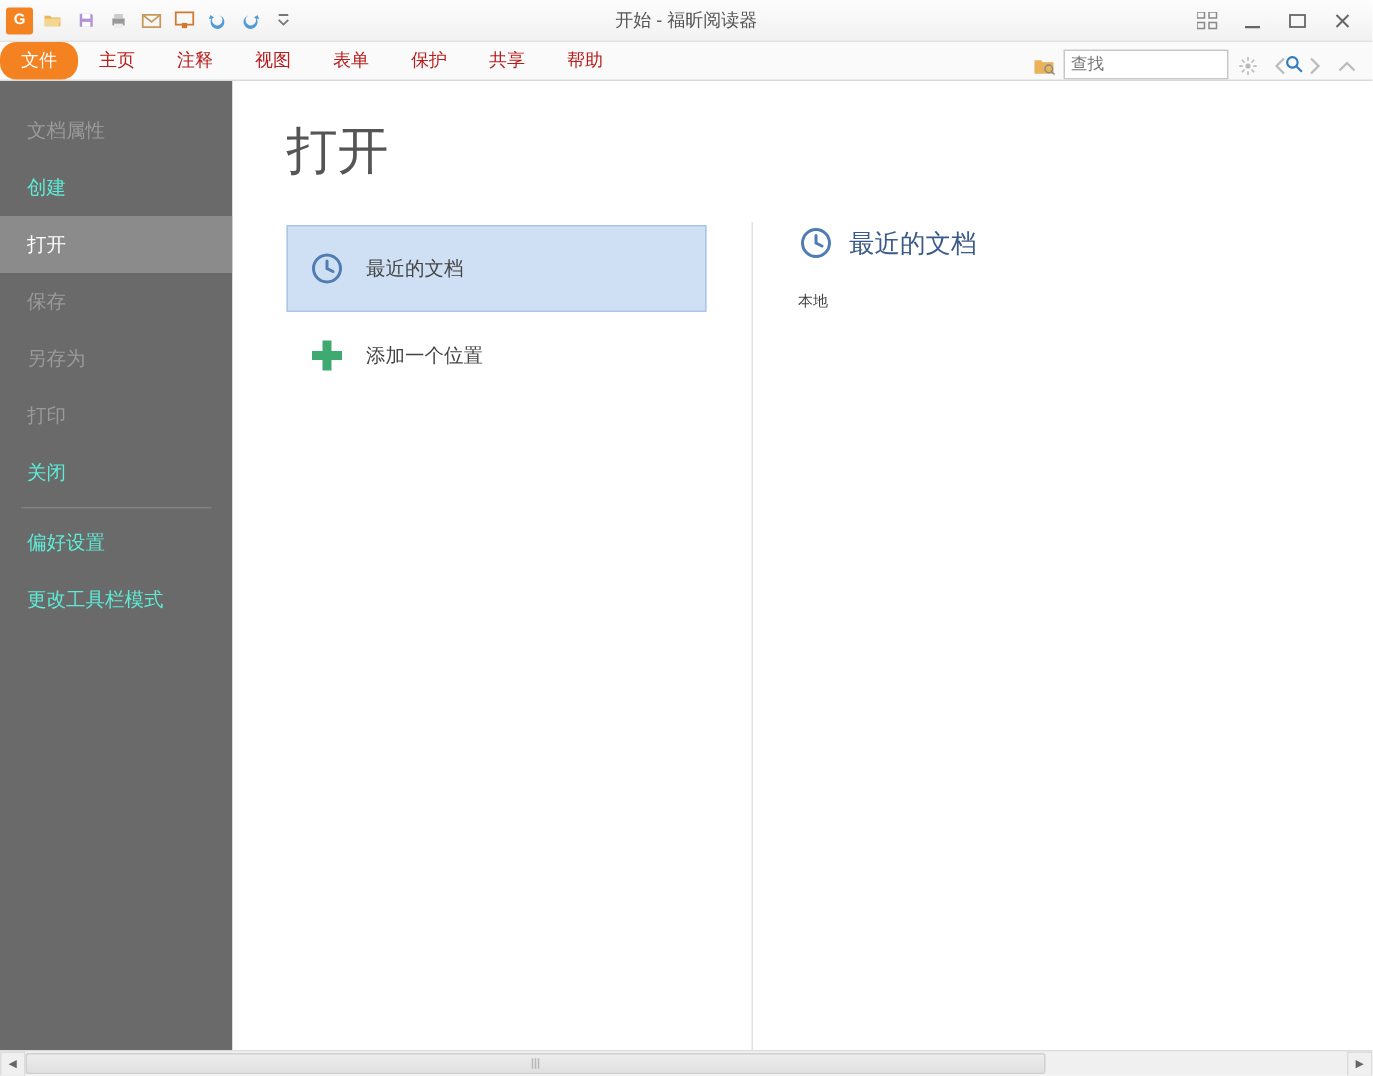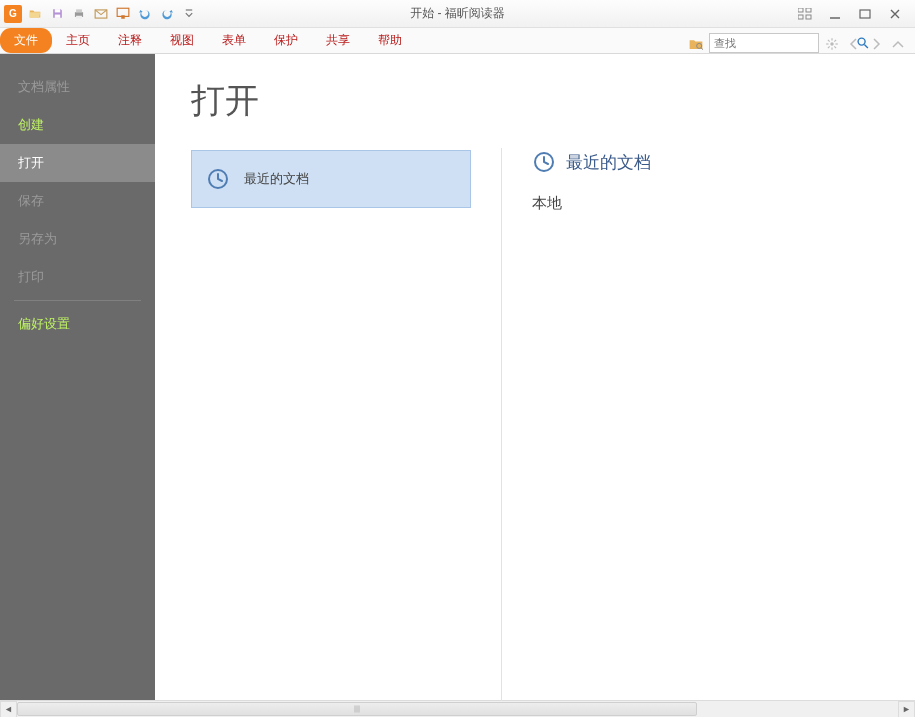--- a/index.html
+++ b/index.html
@@ -75,21 +75,21 @@
   background:#6a6a6a;
   color:#cfcfcf;
   font-size:13px;
   padding-top:14px;
 }
 .side-item {
   padding:10px 18px;
   cursor:default;
 }
 .side-item.dim { color:#9a9a9a; }
-.side-item.bright { color:#bef264; }
+.side-item.bright { color:#5eead4; }
 .side-item.selected {
   background:#8b8b8b;
   color:#fff;
 }
 .side-sep {
   height:1px;
   background:#808080;
   margin:4px 14px;
 }
 
@@ -132,21 +132,21 @@
   background:#e2e2e2;
   margin-top:70px;
   height:560px;
 }
 
 .recent-col { padding-top:72px; }
 .recent-header {
   display:flex; align-items:center; gap:10px;
   font-size:17px; color:#3a5a8a; margin-bottom:20px;
 }
-.recent-local { font-size:15px; color:#444; }
+.recent-local { font-size:10px; color:#444; }
 
 
 .hscroll {
   height:17px;
   background:#f0f0f0;
   border-top:1px solid #dcdcdc;
   display:flex;
   align-items:center;
 }
 .hs-btn {
@@ -318,41 +318,52 @@
 
 <div class="body">
 
   <div class="sidebar">
     <div class="side-item dim">文档属性</div>
     <div class="side-item bright">创建</div>
     <div class="side-item selected">打开</div>
     <div class="side-item dim">保存</div>
     <div class="side-item dim">另存为</div>
     <div class="side-item dim">打印</div>
+    <div class="side-item bright">关闭</div>
     <div class="side-sep"></div>
     <div class="side-item bright">偏好设置</div>
+    <div class="side-item bright">更改工具栏模式</div>
   </div>
 
   <div class="main">
 
     <div class="open-col">
       <div class="open-title">打开</div>
       <div class="loc-list">
 
         <div class="loc-item selected">
           <span class="loc-icon">
             <svg width="24" height="24" viewBox="0 0 24 24">
                 <circle cx="12" cy="12" r="9" fill="none" stroke="#4f7db3" stroke-width="2"></circle>
                 <path d="M12 7v5l4 2" fill="none" stroke="#4f7db3" stroke-width="2" stroke-linecap="round"></path>
               </svg>
           </span>
           <span>最近的文档</span>
         </div>
 
 
+        <div class="loc-item">
+          <span class="loc-icon">
+            <svg width="22" height="22" viewBox="0 0 22 22">
+                <rect x="8" y="1" width="6" height="20" fill="#3faa6f"></rect>
+                <rect x="1" y="8" width="20" height="6" fill="#3faa6f"></rect>
+              </svg>
+          </span>
+          <span>添加一个位置</span>
+        </div>
 
       </div>
     </div>
 
     <div class="col-divider"></div>
 
     <div class="recent-col">
       <div class="recent-header">
         <span>
           <svg width="24" height="24" viewBox="0 0 24 24">

